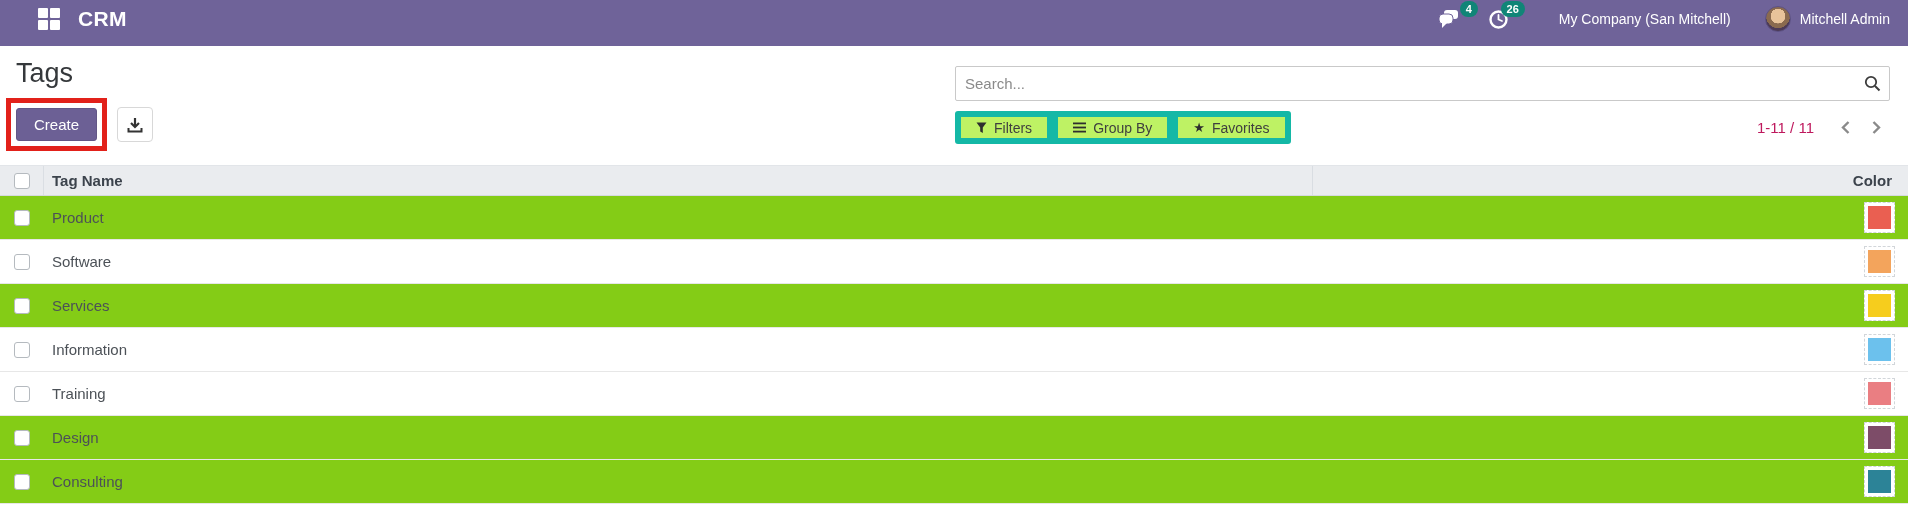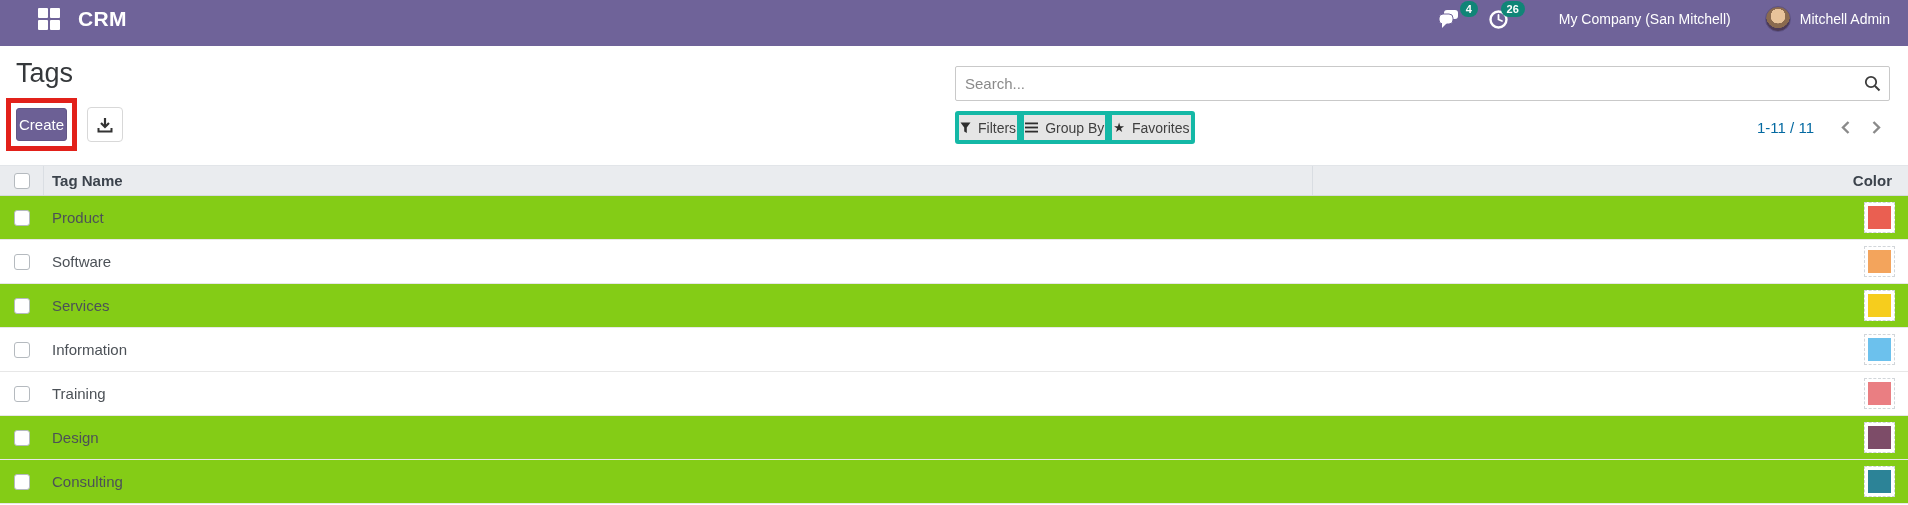--- a/index.html
+++ b/index.html
@@ -25,40 +25,40 @@
             border:1px solid #5c5183; }
   .username { font-size:14px; cursor:pointer; }
 
   
   .control-panel { height:119px; display:flex; justify-content:space-between;border-radius:6px; }
   .cp-left { padding-left:16px; }
   .page-title { font-size:27px; font-weight:400; color:#35383b; margin-top:12px; }
   .btn-row { display:flex; align-items:center; margin-top:9px; }
   .annotation-box { border:5px solid #e2211a; padding:5px; margin-left:-10px; display:inline-block; }
   .btn-create { background:#6c6095; color:#fff; border:1px solid #625786; border-radius:3px;
-                font-size:15px; padding:7px 2px; cursor:pointer; font-family:inherit; }
+                font-size:15px; padding:7px 17px; cursor:pointer; font-family:inherit; }
   .btn-export { width:36px; height:35px; background:#fff; border:1px solid #d8d8d8; border-radius:4px;
                 margin-left:10px; cursor:pointer; display:flex; align-items:center; justify-content:center; }
 
   .cp-right { width:953px; padding-right:18px; }
   .search-wrap { position:relative; margin-top:20px; }
   .search-input { width:100%; height:35px; border:1px solid #c9c9c9; border-radius:2px;
                   font-size:15px; padding:0 34px 0 9px; color:#333; font-family:inherit; }
   .search-input::placeholder { color:#8a8a8a; }
   .search-icon-btn { position:absolute; right:9px; top:9px; cursor:pointer; background:none; border:none; }
   .cp-row2 { display:flex; justify-content:space-between; align-items:center; margin-top:10px; }
   .filter-group { display:flex; }
-  .fbtn { display:flex; align-items:center; gap:7px; height:33px; padding:0 1px; background:#e5e5e5;
-          border:4px solid #14b8a6; margin-left:-1px; font-size:14px; color:#3f3f3f; cursor:pointer;
+  .fbtn { display:flex; align-items:center; gap:7px; height:33px; padding:0 15px; background:#bef264;
+          border:6px solid #14b8a6; margin-left:-1px; font-size:14px; color:#3f3f3f; cursor:pointer;
           font-family:inherit; }
   .fbtn:first-child { border-radius:3px 0 0 3px; margin-left:0; }
   .fbtn:last-child { border-radius:0 3px 3px 0; }
   .star-glyph { font-size:13px; color:#2e2e2e; line-height:1; }
   .pager { display:flex; align-items:center; gap:4px; }
-  .pager-range { font-size:15px; color:#0369a1; margin-right:14px; }
+  .pager-range { font-size:15px; color:#be185d; margin-right:14px; }
   .pager-btn { background:none; border:none; cursor:pointer; padding:4px 8px; display:flex; align-items:center; }
 
   
   .ltable { width:100%; }
   .thead { display:grid; grid-template-columns:44px 1269px 1fr; height:31px; background:#eaecef;
            border-top:1px solid #e2e5e9; border-bottom:1px solid #d6dade; align-items:center; }
   .th { font-size:15px; font-weight:bold; color:#3c434c; }
   .th-check { height:100%; display:flex; align-items:center; border-right:1px solid #dadee3; }
   .th-name { padding-left:8px; height:100%; display:flex; align-items:center; border-right:1px solid #d9dde2; }
   .th-color { text-align:right; padding-right:16px; }

